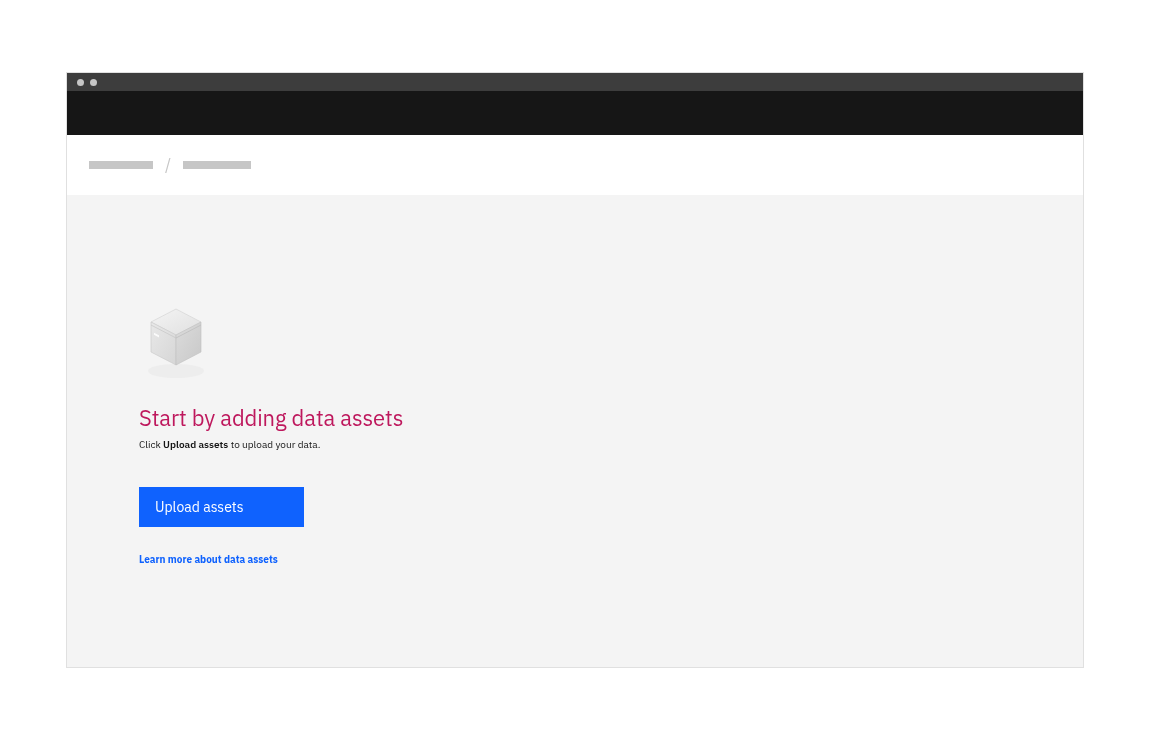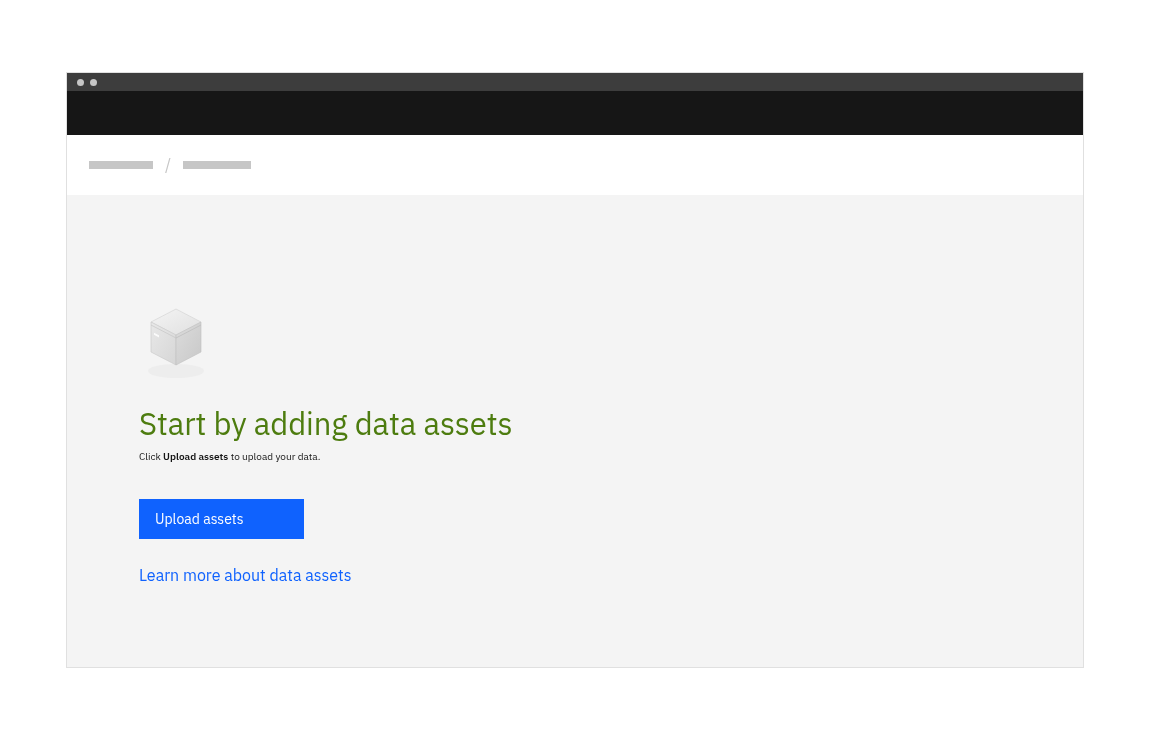--- a/index.html
+++ b/index.html
@@ -72,23 +72,23 @@
       position: relative;
     }
     .empty-state {
       margin-top: 60px;
     }
     .box-icon-wrap {
       margin-bottom: 18px;
       margin-left: -2px;
     }
     .heading {
-      font-size: 31px;
+      font-size: 22px;
       font-weight: 400;
-      color: #4d7c0f;
+      color: #be185d;
       margin-bottom: 6px;
       letter-spacing: -0.1px;
     }
     .subtext {
       font-size: 10px;
       color: #161616;
       margin-bottom: 36px;
     }
     .subtext .bold {
       font-weight: 600;
@@ -101,23 +101,24 @@
       padding: 0 60px 0 16px;
       height: 40px;
       cursor: pointer;
       font-family: inherit;
       display: inline-flex;
       align-items: center;
       margin-bottom: 26px;
     }
     .learn-link {
       color: #0f62fe;
-      font-size: 16px;
+      font-size: 10px;
       text-decoration: none;
       display: block;
+      font-weight: bold;
     }
   </style>
 </head>
 <body>
 
 <div class="app-window">
   <div class="window-titlebar">
     <div class="window-dot"></div>
     <div class="window-dot"></div>
   </div>

